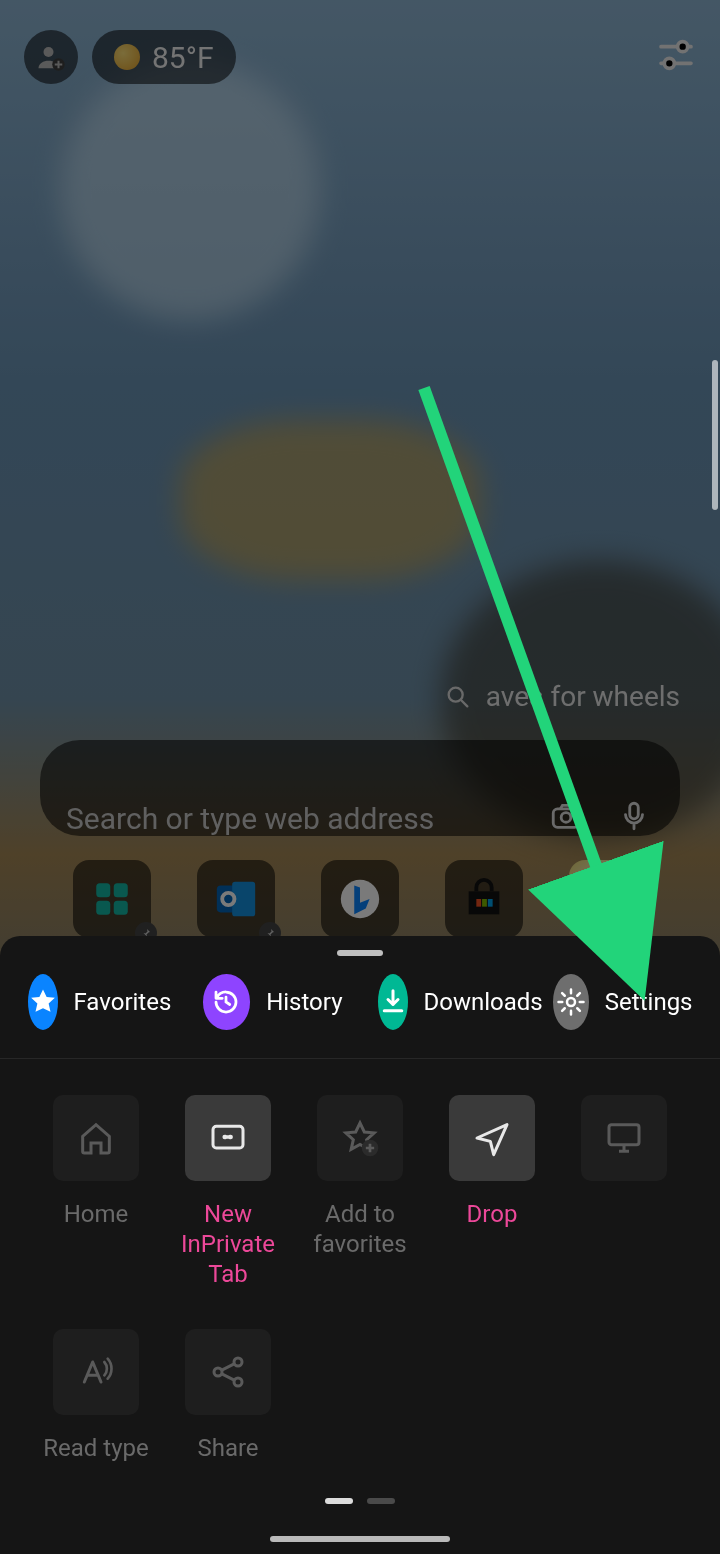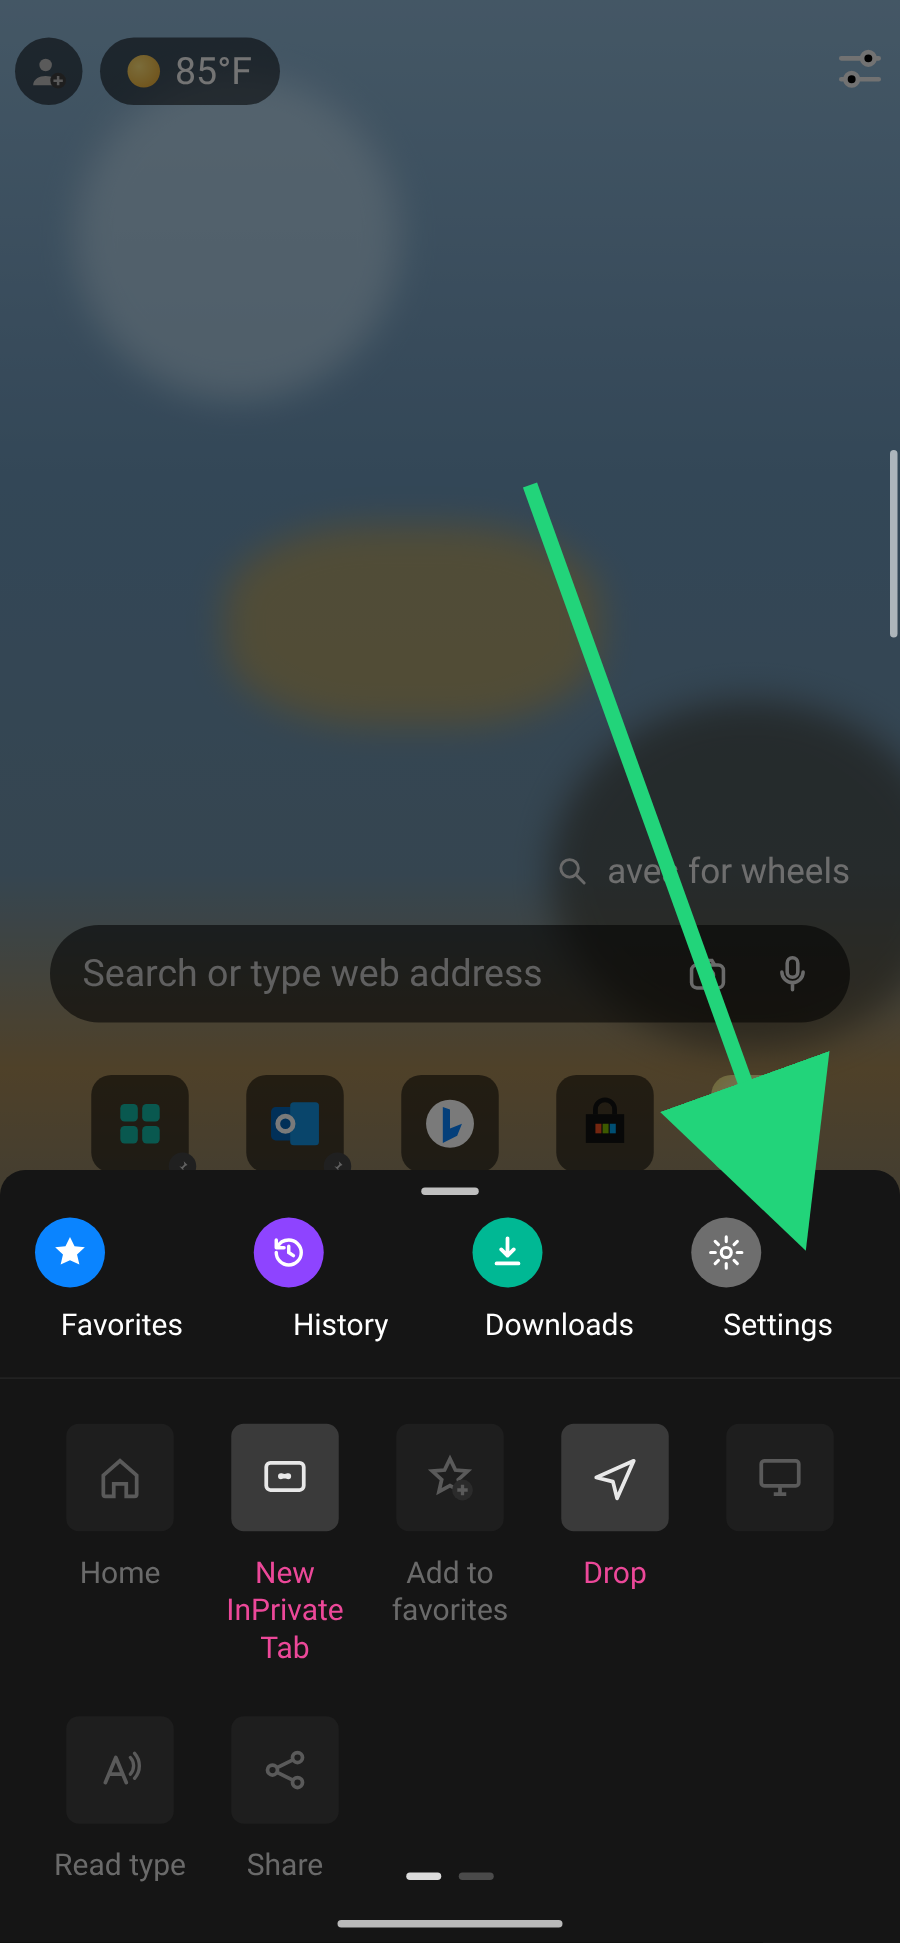--- a/index.html
+++ b/index.html
@@ -1,47 +1,47 @@
 <!DOCTYPE html>
 <html><head>
 <meta charset="utf-8">
 <style>
   html,body{margin:0;padding:0;width:720px;height:1554px;font-family:-apple-system,BlinkMacSystemFont,"Segoe UI",Roboto,sans-serif;overflow:hidden;background:#000}
   *{box-sizing:border-box}
   .screen{position:relative;width:720px;height:1554px;background:linear-gradient(180deg,#8fb6d4 0%,#6b94b6 25%,#7091a8 45%,#a58856 55%,#6d7a7c 70%,#3f463a 100%)}
   .blob{position:absolute;border-radius:50%;filter:blur(14px);opacity:.6}
 
   
-  .top{position:absolute;top:30px;left:0;right:0;display:flex;align-items:center;gap:14px;padding:0 12px}
+  .top{position:absolute;top:30px;left:0;right:0;display:flex;align-items:center;gap:14px;padding:0 24px}
   .pill{height:54px;border-radius:27px;background:rgba(0,0,0,.55);display:flex;align-items:center;gap:12px;color:#f2f2f2;padding:0 22px;font-size:30px}
   .avatar-pill{width:54px;padding:0;justify-content:center}
   .sun{width:26px;height:26px;border-radius:50%;background:radial-gradient(circle at 35% 35%,#ffe27a,#e6a42c)}
   .sliders{margin-left:auto;color:#eee}
 
   
   .suggest{position:absolute;right:40px;top:680px;display:flex;align-items:center;gap:14px;color:rgba(255,255,255,.85);font-size:28px}
 
   
-  .search{position:absolute;left:40px;right:40px;top:740px;height:78px;border-radius:40px;background:rgba(0,0,0,.55);display:flex;align-items:center;padding:0 26px;gap:28px;color:#d7d7d7}
+  .search{position:absolute;left:40px;right:40px;top:740px;height:96px;border-radius:40px;background:rgba(0,0,0,.55);display:flex;align-items:flex-end;padding:0 26px;gap:28px;color:#d7d7d7}
   .search-ph{flex:1;font-size:30px;color:#c9c9c9}
   .sicon{width:40px;height:40px;display:flex;align-items:center;justify-content:center;color:#ddd}
 
   
   .quick{position:absolute;top:860px;left:0;right:0;display:flex;justify-content:center;gap:46px}
   .qtile{width:78px;height:78px;border-radius:16px;background:rgba(0,0,0,.55);display:flex;align-items:center;justify-content:center;position:relative}
   .pin{position:absolute;right:-6px;bottom:-6px;width:22px;height:22px;border-radius:50%;background:#444;display:flex;align-items:center;justify-content:center}
 
   
   .scrim{position:absolute;inset:0;background:rgba(0,0,0,.52);z-index:5}
 
   
   .sheet{position:absolute;left:0;right:0;bottom:0;top:936px;background:#151515;border-top-left-radius:20px;border-top-right-radius:20px;z-index:10;color:#fff}
   .handle{width:46px;height:6px;border-radius:3px;background:#bfbfbf;margin:14px auto 18px}
   .row1{display:flex;justify-content:space-around;padding:0 10px 28px;border-bottom:1px solid rgba(255,255,255,.08)}
-  .primary{display:flex;flex-direction:column;gap:16px;width:140px}
+  .primary{display:flex;align-items:center;gap:16px;width:140px}
   .circ{width:56px;height:56px;border-radius:50%;display:flex;align-items:center;justify-content:center}
   .circ svg{width:30px;height:30px}
   .plabel{font-size:24px;color:#fff;text-align:center}
 
   .grid{display:grid;grid-template-columns:repeat(5,1fr);row-gap:40px;padding:36px 30px 30px}
   .cell{display:flex;flex-direction:column;align-items:center;gap:18px}
   .sq{width:86px;height:86px;border-radius:10px;background:#2b2b2b;display:flex;align-items:center;justify-content:center}
   .sq.dim{background:#1e1e1e}
   .sq.lit{background:#3a3a3a}
   .sq svg{width:40px;height:40px}

